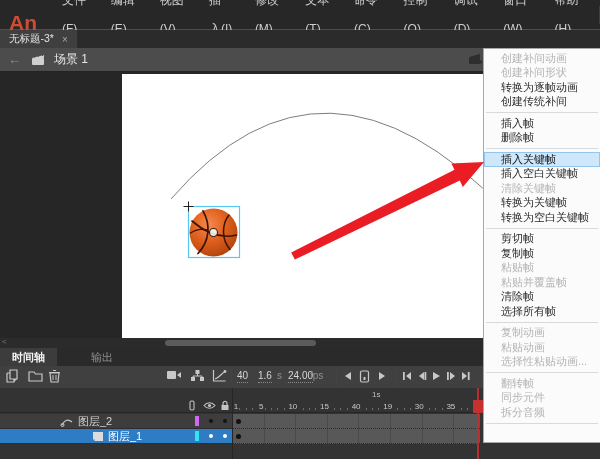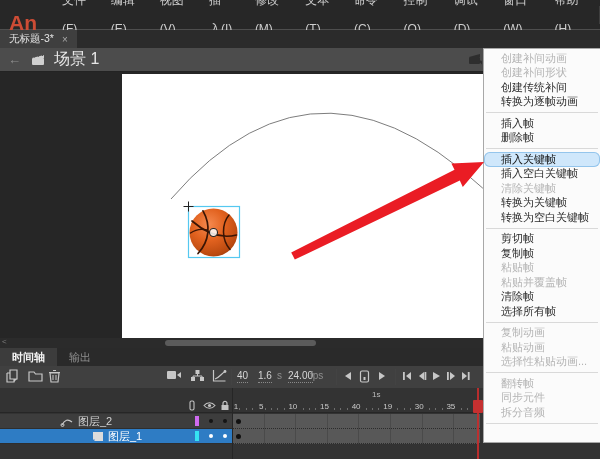--- a/index.html
+++ b/index.html
@@ -15,31 +15,31 @@
   
   .tabrow{position:absolute;left:0;top:30px;width:600px;height:18px;background:#2b2b2b;}
   .doc-tab{position:absolute;left:0;top:0;height:18px;background:#3f3f3f;display:flex;
            align-items:center;padding:0 9px;}
   .doc-tab .t{font-size:10.5px;color:#e3e3e3;}
   .doc-tab .x{font-size:10px;color:#a8a8a8;margin-left:8px;}
   
   .editbar{position:absolute;left:0;top:48px;width:600px;height:24px;background:#4c4c4c;
            display:flex;align-items:center;border-bottom:1px solid #232323;box-sizing:border-box;}
   .back-arrow{color:#8f8f8f;font-size:13px;margin:0 10px 0 8px;}
-  .scene-label{font-size:16px;color:#e6e6e6;margin-left:9px;}
+  .scene-label{font-size:12px;color:#e6e6e6;margin-left:9px;}
   .edit-scene-btn{position:absolute;right:118px;top:5px;}
   
   .pasteboard{position:absolute;left:0;top:72px;width:600px;height:266px;background:#262626;}
   .stage{position:absolute;left:122px;top:74px;width:478px;height:264px;background:#ffffff;overflow:hidden;}
   
   .hscroll{position:absolute;left:0;top:338px;width:600px;height:10px;background:#2b2b2b;}
   .hscroll .larr{position:absolute;left:2px;top:-1px;color:#7d7d7d;font-size:8px;}
   .hscroll .thumb{position:absolute;left:165px;top:2px;width:151px;height:6px;background:#5b5b5b;border-radius:3px;}
   
-  .tl-tabs{position:absolute;left:0;top:348px;width:530px;height:18px;background:#2a2a2a;display:flex;}
+  .tl-tabs{position:absolute;left:0;top:348px;width:530px;height:18px;background:#2a2a2a;display:flex;gap:22px;}
   .tl-tab{font-size:11px;padding:0 12px;line-height:18px;color:#8f8f8f;}
   .tl-tab.active{background:#3c3c3c;color:#f2f2f2;font-weight:bold;}
   .tl-toolbar{position:absolute;left:0;top:366px;width:600px;height:22px;background:#404040;padding-left:39px;}
   .ti{position:absolute;top:3px;}
   .tl-num{position:absolute;top:4px;font-size:10px;color:#d6d6d6;border-bottom:1px dotted #8a8a8a;line-height:12px;}
   .tl-unit{position:absolute;top:4px;font-size:10px;color:#8f8f8f;line-height:12px;}
   .vsep{position:absolute;top:3px;width:1px;height:16px;background:#434343;}
   
   .tl-ruler{position:absolute;left:0;top:388px;width:600px;height:25px;background:#333333;
             border-bottom:1px solid #262626;box-sizing:border-box;}
@@ -63,21 +63,21 @@
       border-bottom:1px dotted #2c2c2c;box-sizing:content-box;}
   .kf-dot{position:absolute;left:3px;top:5px;width:5px;height:5px;border-radius:50%;background:#111;}
   
   .playhead-line{position:absolute;left:477px;top:388px;width:2px;height:71px;background:rgba(198,44,44,.9);z-index:20;}
   .playhead-head{position:absolute;left:473px;top:400px;width:10px;height:13px;background:#c53030;z-index:21;border-radius:1px;}
   
   .ctx-menu{position:absolute;left:483px;top:48px;width:117px;height:395px;background:#fbfbfb;
             border:1px solid #a8a8a8;border-right:none;box-sizing:border-box;z-index:40;padding-top:2px;}
   .cm-item{height:14.5px;display:flex;align-items:center;padding-left:17px;font-size:11px;color:#2b2b2b;white-space:nowrap;}
   .cm-item.disabled{color:#b4b4b4;}
-  .cm-item.highlighted{background:#cfe7fb;box-shadow:inset 0 0 0 1px #94c5ec;color:#111;border-radius:6px;}
+  .cm-item.highlighted{background:#cfe7fb;box-shadow:inset 0 0 0 1px #94c5ec;color:#111;}
   .cm-sep{height:1px;background:#d9d9d9;margin:3px 2px;}
   
   .arrow-svg{position:absolute;left:0;top:0;z-index:60;pointer-events:none;}
   svg{display:block;}
 </style>
 </head>
 <body>
 
 <div id="screen">
 
@@ -337,22 +337,22 @@
       </div>
     </div>
   <div class="col-line"></div>
 
   <div class="playhead-head"></div>
   <div class="playhead-line"></div>
 
   <div class="ctx-menu" id="ctx-menu">
       <div class="cm-item disabled">创建补间动画</div>
       <div class="cm-item disabled">创建补间形状</div>
+      <div class="cm-item">转换为逐帧动画</div>
       <div class="cm-item">创建传统补间</div>
-      <div class="cm-item">转换为逐帧动画</div>
       <div class="cm-sep"></div>
       <div class="cm-item">插入帧</div>
       <div class="cm-item">删除帧</div>
       <div class="cm-sep"></div>
       <div class="cm-item highlighted">插入关键帧</div>
       <div class="cm-item">插入空白关键帧</div>
       <div class="cm-item disabled">清除关键帧</div>
       <div class="cm-item">转换为关键帧</div>
       <div class="cm-item">转换为空白关键帧</div>
       <div class="cm-sep"></div>

